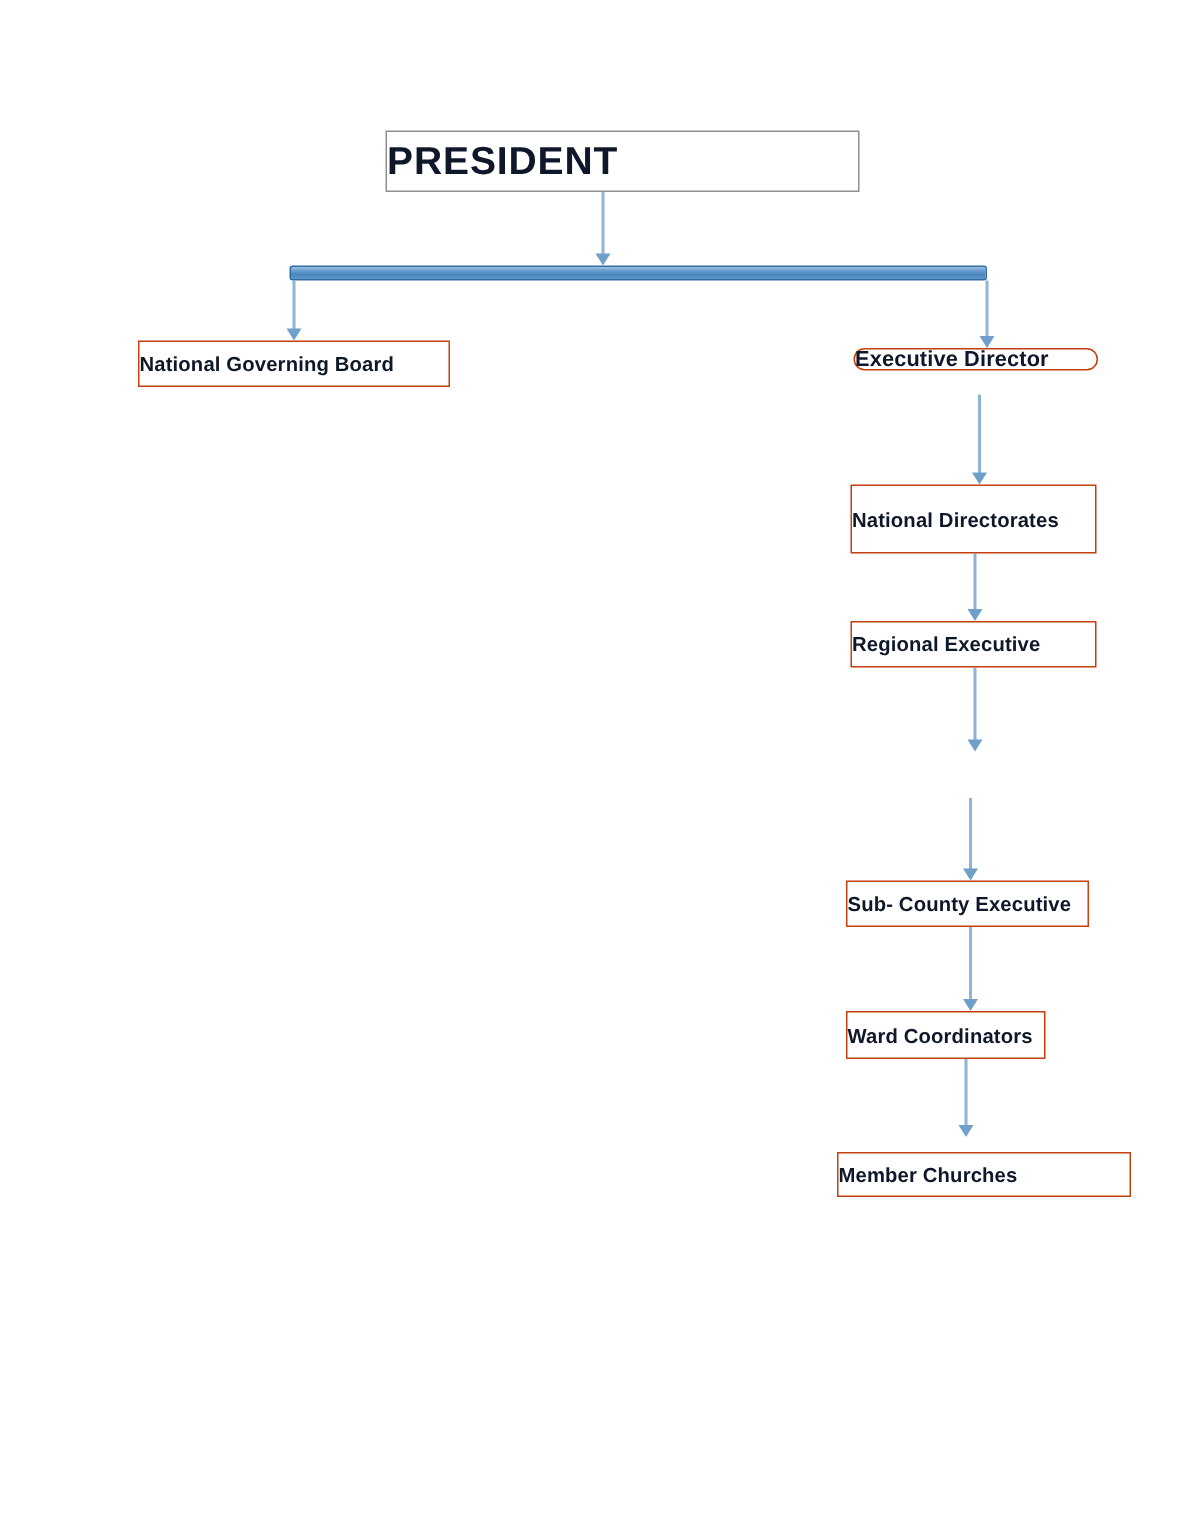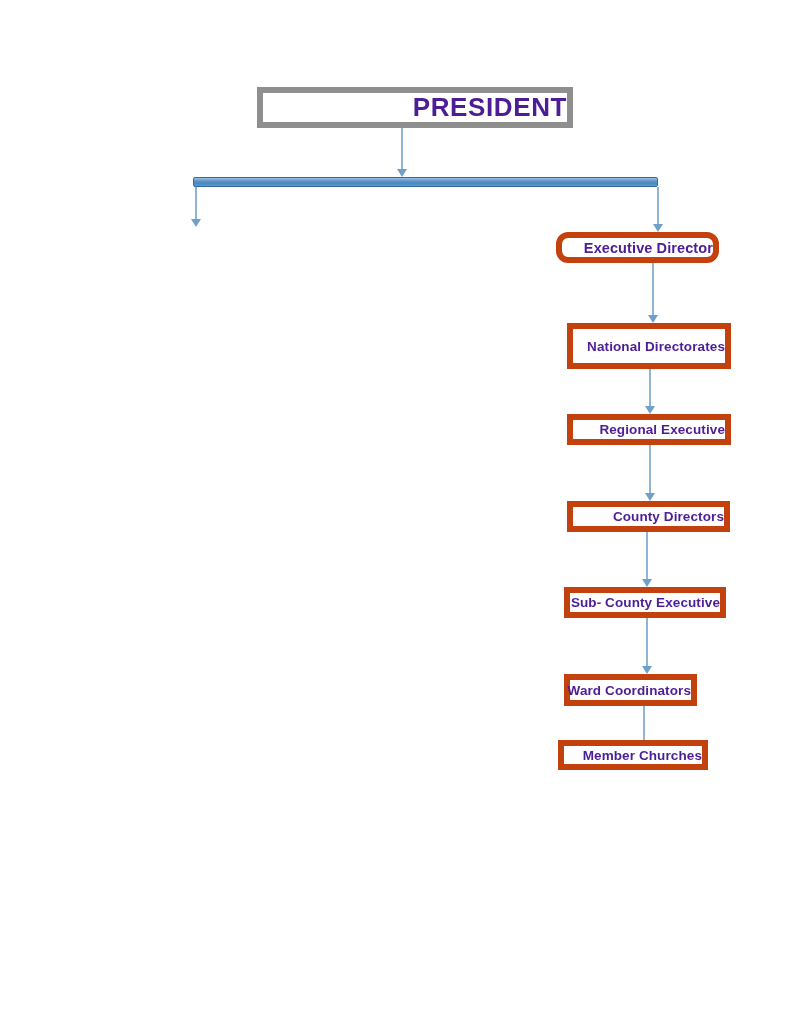--- a/index.html
+++ b/index.html
@@ -16,25 +16,25 @@
     width: 791px;
     height: 1024px;
     background: #ffffff;
     overflow: hidden;
   }
   
   .node {
     position: absolute;
     box-sizing: border-box;
     background: #ffffff;
-    border: 6px solid #c2410c;
+    border: 1px solid #c2410c;
     display: flex;
     align-items: center;
-    justify-content: flex-end;
-    color: #4c1d95;
+    justify-content: flex-start;
+    color: #0f172a;
     font-weight: bold;
     letter-spacing: 0.1px;
     white-space: nowrap;
   }
   .node.president {
     font-size: 26px;
     letter-spacing: 0.6px;
     border-color: #8f8f8f;
   }
   .node.lvl-exec {
@@ -115,34 +115,34 @@
       <div class="stem" style="height: 49px;"></div>
       <div class="head" style="top: 48px;"></div>
     </div>
     <div class="conn" style="left: 643px; top: 706px; width: 2px; height: 52px;">
       <div class="stem" style="height: 45px;"></div>
       <div class="head" style="top: 44px;"></div>
     </div>
     <div class="node president" style="left: 257px; top: 87px; width: 316px; height: 41px;">
       <span>PRESIDENT</span>
     </div>
-    <div class="node lvl-exec" style="left: 556px; top: 232px; width: 163px; height: 31px; border-radius: 12px;">
+    <div class="node lvl-std" style="left: 92px; top: 227px; width: 208px; height: 31px;">
+      <span>National Governing Board</span>
+    </div>
+    <div class="node lvl-exec" style="left: 569px; top: 232px; width: 163px; height: 15px; border-radius: 12px;">
       <span>Executive Director</span>
     </div>
     <div class="node lvl-std" style="left: 567px; top: 323px; width: 164px; height: 46px;">
       <span>National Directorates</span>
     </div>
     <div class="node lvl-std" style="left: 567px; top: 414px; width: 164px; height: 31px;">
       <span>Regional Executive</span>
     </div>
-    <div class="node lvl-std" style="left: 567px; top: 501px; width: 163px; height: 31px;">
-      <span>County Directors</span>
-    </div>
     <div class="node lvl-std" style="left: 564px; top: 587px; width: 162px; height: 31px;">
       <span>Sub- County Executive</span>
     </div>
     <div class="node lvl-std" style="left: 564px; top: 674px; width: 133px; height: 32px;">
       <span>Ward Coordinators</span>
     </div>
-    <div class="node lvl-std" style="left: 558px; top: 740px; width: 150px; height: 30px;">
+    <div class="node lvl-std" style="left: 558px; top: 768px; width: 196px; height: 30px;">
       <span>Member Churches</span>
     </div>
   </div>
 
 </body></html>

